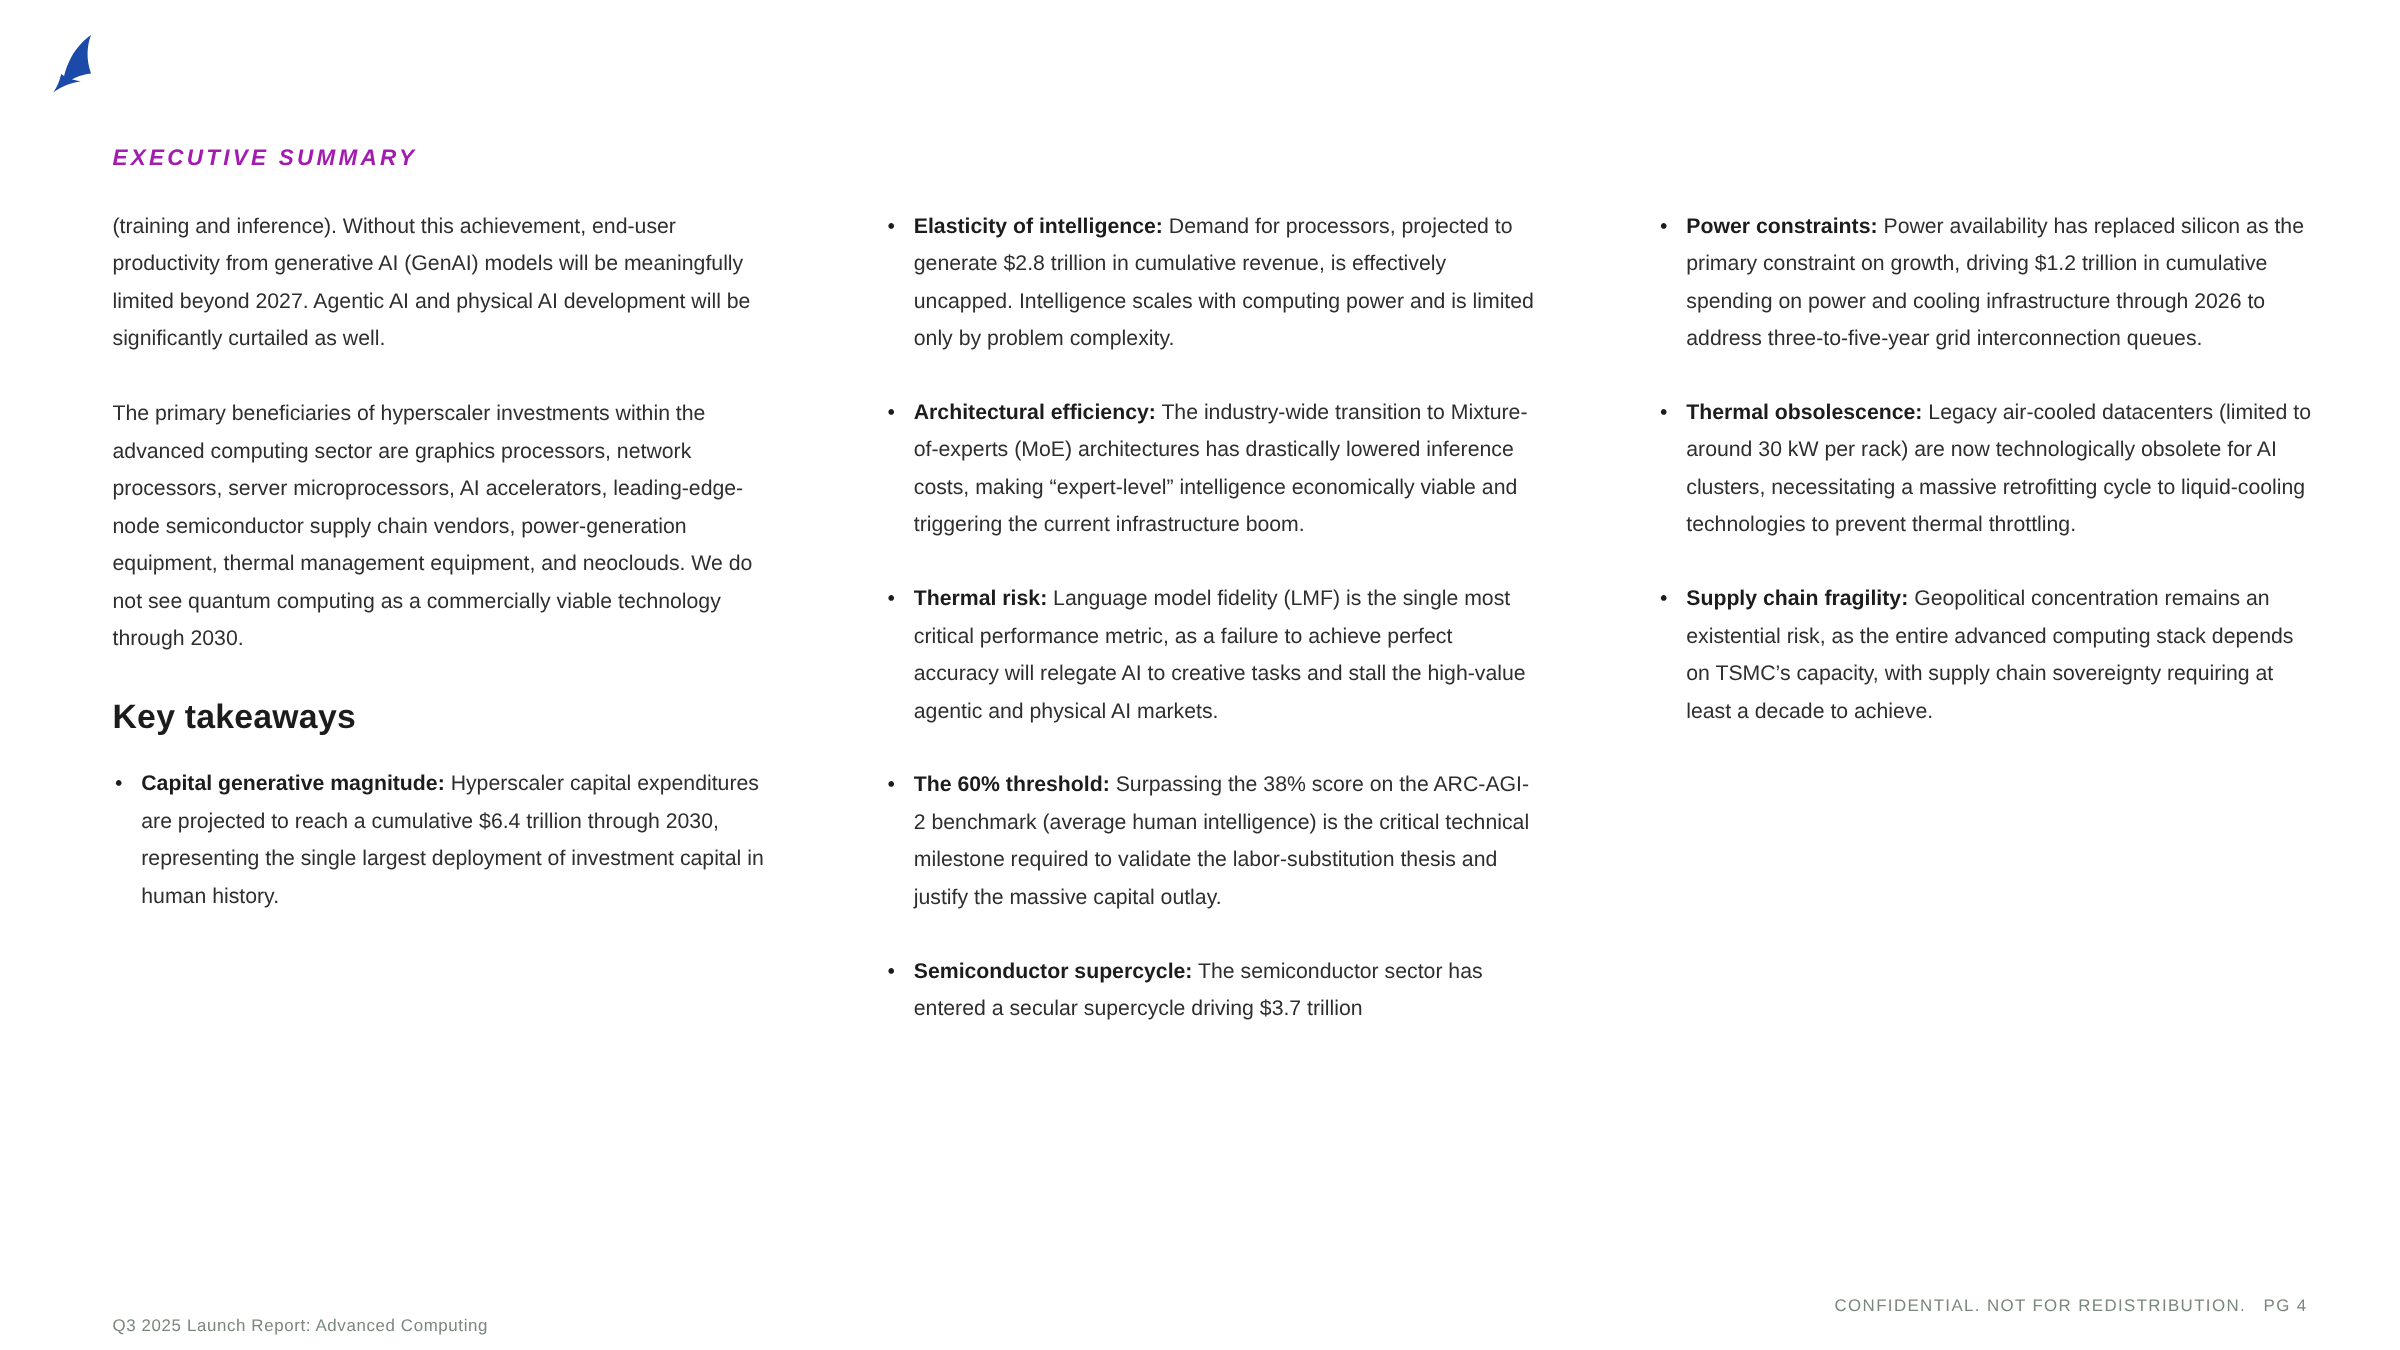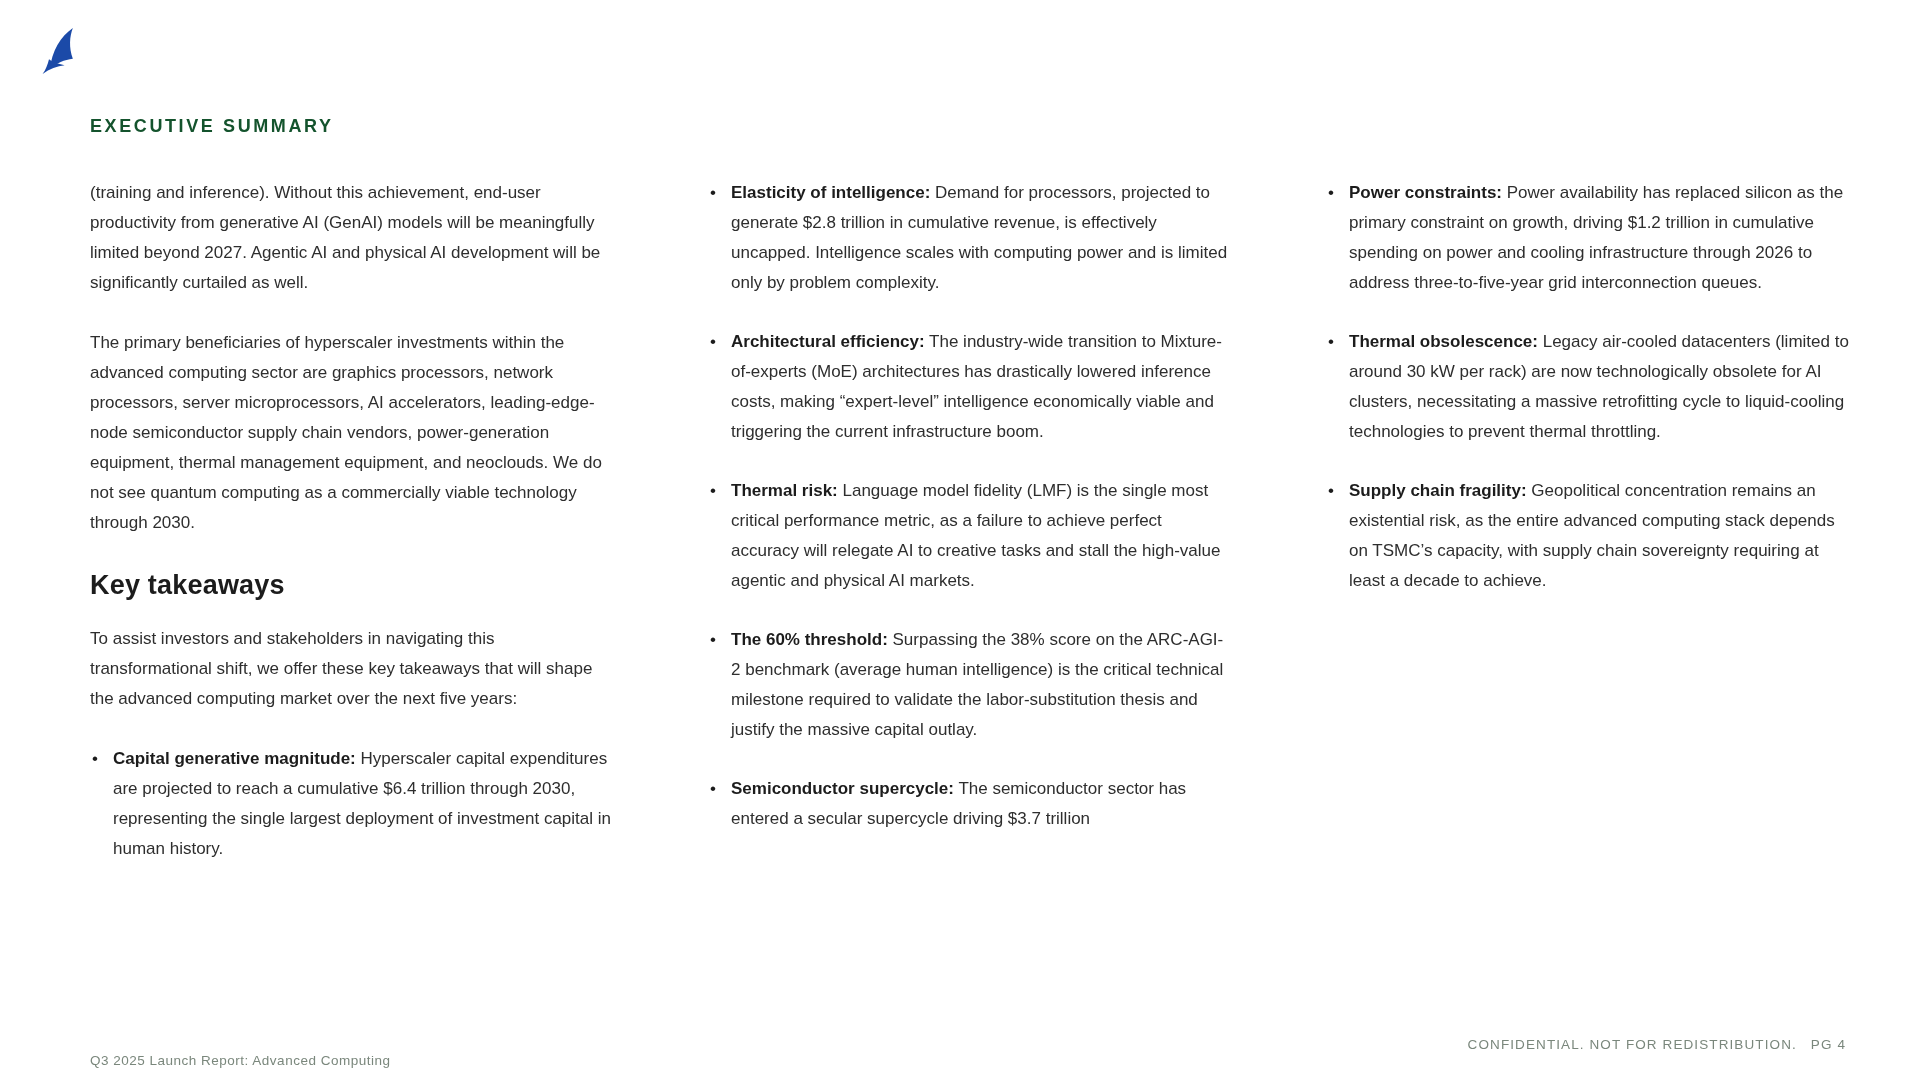--- a/index.html
+++ b/index.html
@@ -17,26 +17,27 @@
     left: 38px; top: 27px;
     width: 44px; height: 48px;
   }
 
   .doc-title {
     position: absolute;
     left: 90px; top: 116px;
     font-size: 18px;
     font-weight: 700;
     letter-spacing: 2.6px;
-    color: #14532d;
+    color: #a21caf;
+    font-style: italic;
   }
 
   .columns {
     position: absolute;
-    left: 90px; top: 178px;
+    left: 90px; top: 166px;
     display: flex;
     gap: 94px;
     width: 1760px;
   }
   .col { width: 540px; font-size: 17px; line-height: 30px; }
 
   .col p { margin-bottom: 30px; }
   .col p:last-child { margin-bottom: 0; }
 
   .kt-heading {
@@ -93,21 +94,20 @@
   </svg>
 
   <div class="doc-title">EXECUTIVE SUMMARY</div>
 
   <div class="columns">
 
     <div class="col">
       <p>(training and inference). Without this achievement, end-user productivity from generative AI (GenAI) models will be meaningfully limited beyond 2027. Agentic AI and physical AI development will be significantly curtailed as well.</p>
       <p>The primary beneficiaries of hyperscaler investments within the advanced computing sector are graphics processors, network processors, server microprocessors, AI accelerators, leading-edge-node semiconductor supply chain vendors, power-generation equipment, thermal management equipment, and neoclouds. We do not see quantum computing as a commercially viable technology through 2030.</p>
       <h2 class="kt-heading">Key takeaways</h2>
-      <p>To assist investors and stakeholders in navigating this transformational shift, we offer these key takeaways that will shape the advanced computing market over the next five years:</p>
       <ul class="takeaways">
         <li>
           <span class="dot">•</span><span class="lead">Capital generative magnitude:</span><span> Hyperscaler capital expenditures are projected to reach a cumulative $6.4 trillion through 2030, representing the single largest deployment of investment capital in human history.</span>
         </li>
       </ul>
     </div>
 
     <div class="col">
       <ul class="takeaways">
         <li>

